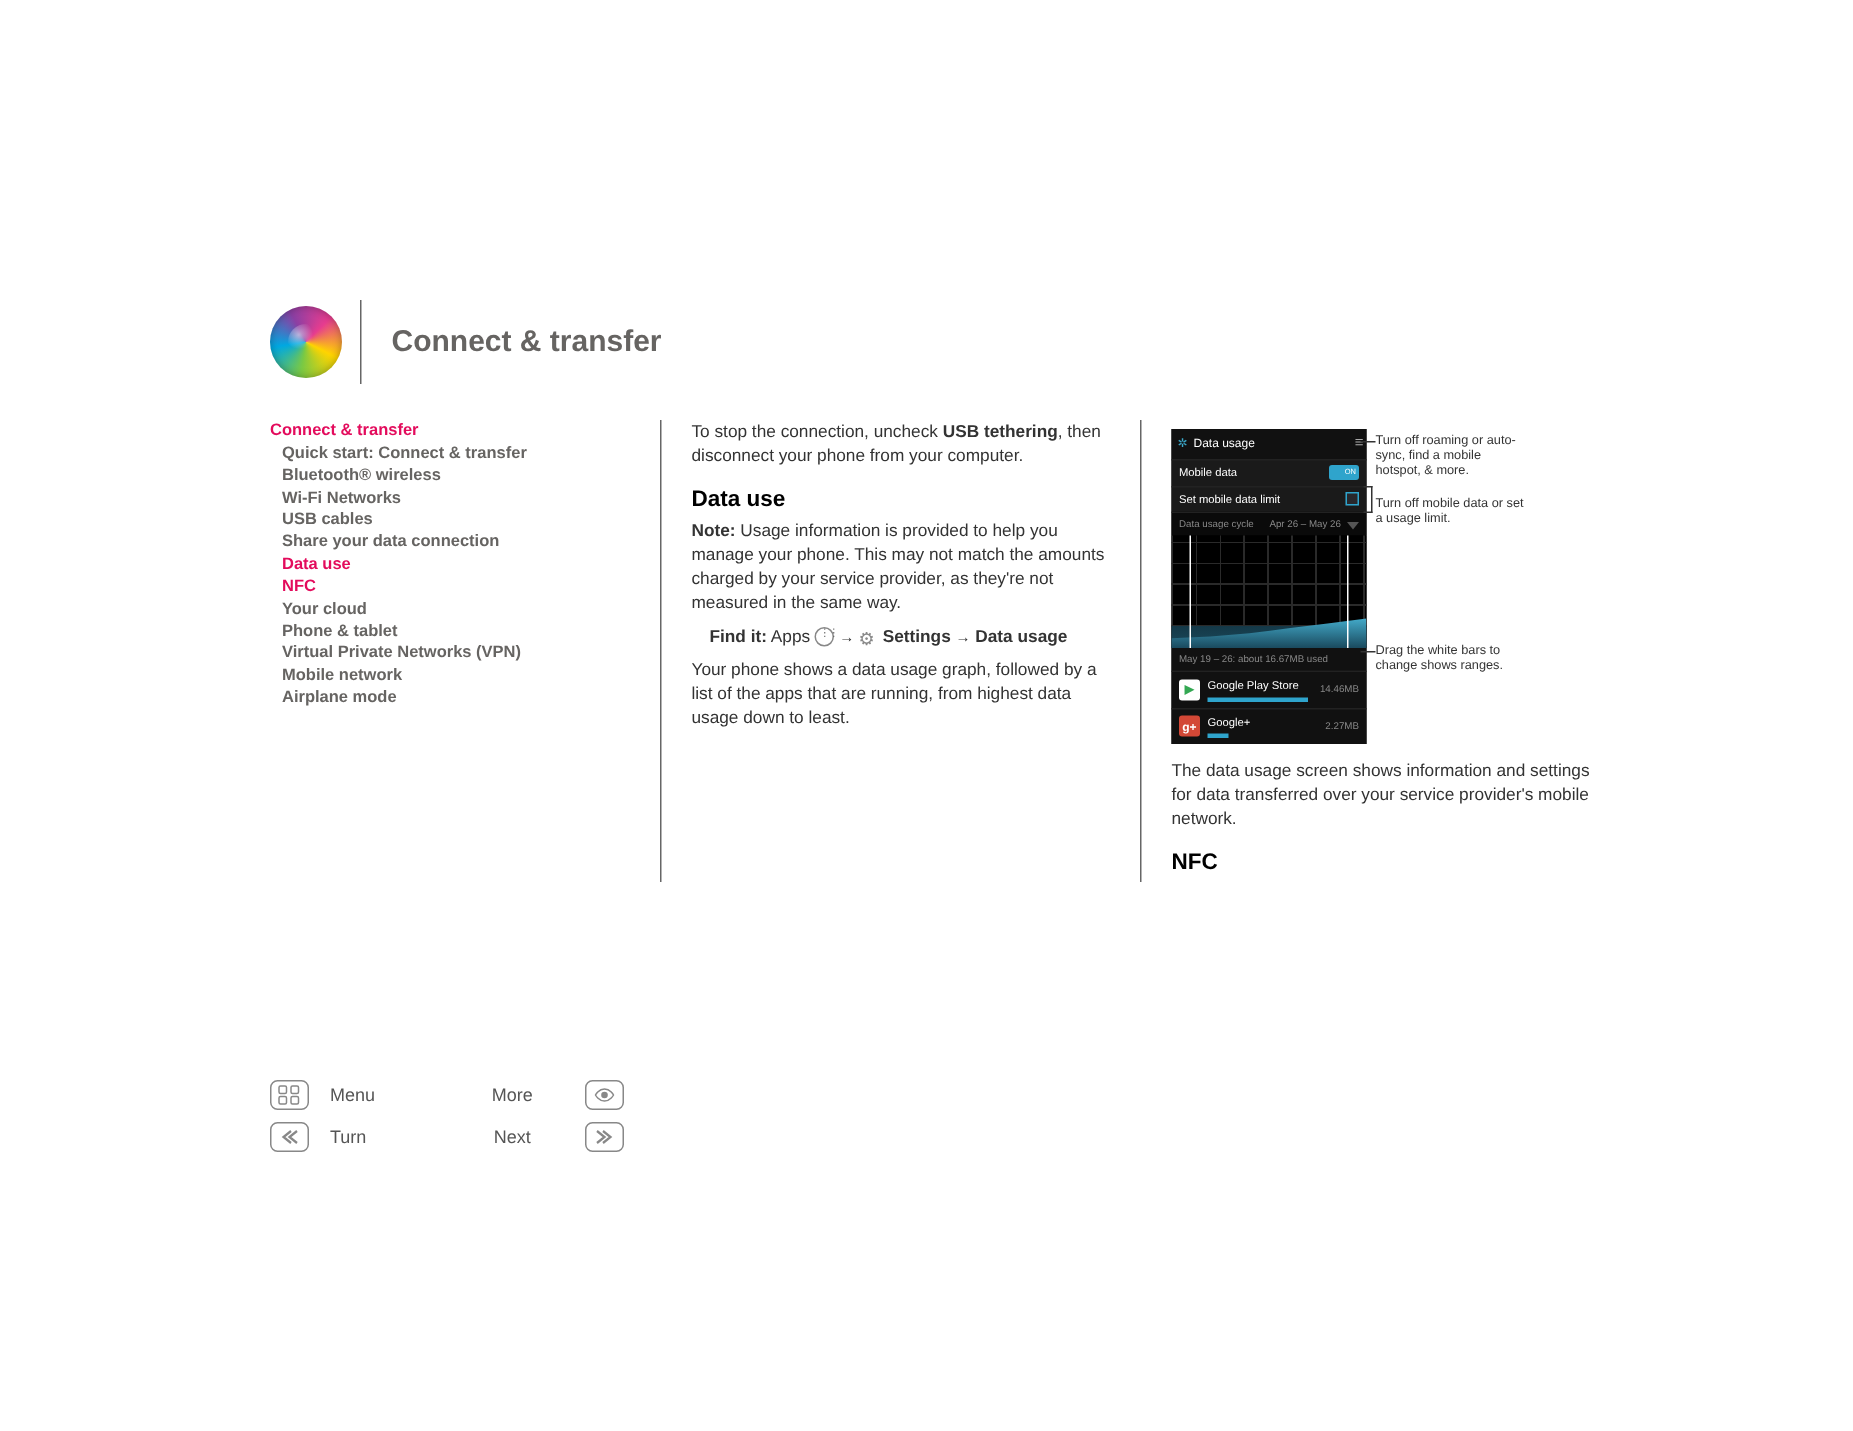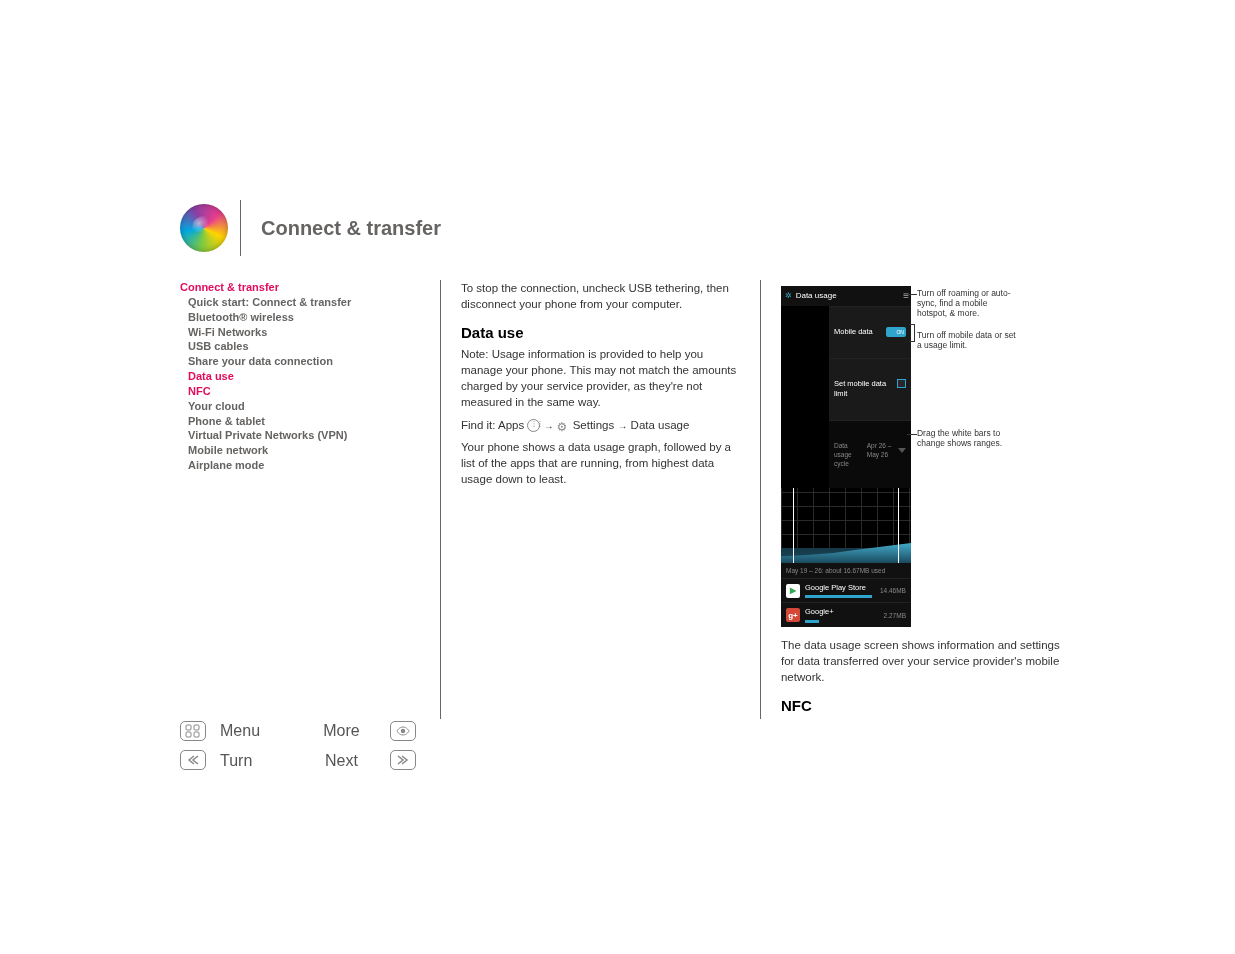--- a/index.html
+++ b/index.html
@@ -13,33 +13,33 @@
   .columns { display: flex; }
   .sidebar { width: 240px; flex-shrink: 0; font-size: 11px; line-height: 1.35; }
   .sidebar .sec-title { color: #e30b5c; font-weight: bold; }
   .sidebar .items { padding-left: 8px; }
   .sidebar .item { color: #666462; font-weight: bold; cursor: default; }
   .sidebar .item.active { color: #e30b5c; }
   .divider { width: 1px; background: #666; margin: 0 20px; }
   .col { width: 290px; font-size: 11.5px; line-height: 1.4; color: #333; }
   .col p { margin-bottom: 6px; }
   .col h2 { font-size: 15px; font-weight: bold; color: #000; margin: 10px 0 3px; }
-  .bold { font-weight: normal; }
-  .findit { margin: 6px 0; }
+  .bold { font-weight: bold; }
+  .findit { margin: 6px 12px; }
   .apps-icon, .gear-icon { display:inline-block; width:13px; height:13px; vertical-align:middle; }
   .apps-icon { border:1px solid #888; border-radius:50%; position:relative; }
   .apps-icon::before { content:"⋮⋮"; font-size:7px; letter-spacing:-1px; position:absolute; left:2px; top:-1px; color:#666; }
   .gear-icon::before { content:"⚙"; font-size:12px; color:#888; }
   .arrow { font-size:10px; }
   
   .phone { width: 130px; background:#000; color:#fff; font-size:7px; position:relative; margin-bottom:8px; }
   .ph-titlebar { display:flex; align-items:center; padding:3px 4px; background:#111; font-size:8px; }
   .ph-gear { margin-right:4px; color:#3ba7c8; }
   .ph-hamb { margin-left:auto; color:#aaa; font-size:10px; letter-spacing:-2px; }
-  .ph-row { padding:20px 5px; border-top:1px solid #222; display:flex; justify-content:space-between; align-items:flex-start; font-size:7.5px; background:#1a1a1a;margin-left:48px; }
+  .ph-row { padding:3px 5px; border-top:1px solid #222; display:flex; justify-content:space-between; align-items:center; font-size:7.5px; background:#1a1a1a; }
   .ph-row.dark { background:#0a0a0a; color:#888; font-size:6.5px; }
   .toggle { width:20px; height:10px; background:#2fa4cc; border-radius:2px; display:flex; align-items:center; justify-content:flex-end; padding:0 2px; font-size:5px; }
   .check { width:9px; height:9px; border:1px solid #2fa4cc; background:#28282c; }
   .spinner-tri { width:0; height:0; border-left:4px solid transparent; border-right:4px solid transparent; border-bottom:5px solid #555; transform: rotate(180deg) translateY(-1px); margin-left:4px; }
   .chart { height:75px; background: linear-gradient(to top, #1b4a5c 0%, #143847 20%, transparent 20%), repeating-linear-gradient(to right, #2a2a2a 0 1px, transparent 1px 16px), repeating-linear-gradient(to top, #2a2a2a 0 1px, transparent 1px 14px); background-color:#000; position:relative; }
   .chart-area { position:absolute; bottom:0; left:0; right:0; height:22px; background:linear-gradient(180deg,#48b5d6 0%, #1a4a5e 100%); clip-path: polygon(0 70%, 20% 65%, 40% 55%, 60% 40%, 80% 25%, 100% 10%, 100% 100%, 0 100%); }
   .white-bar { position:absolute; top:0; bottom:0; width:1px; background:#fff; }
   .white-bar.l { left:12px; } .white-bar.r { right:12px; }
   .ph-caption { background:#111; padding:3px 5px; font-size:6.5px; color:#888; }
   .app-row { display:flex; align-items:center; padding:4px 5px; background:#111; border-top:1px solid #222; }
@@ -47,21 +47,21 @@
   .app-ico.play { background:#fff; color:#34a853; }
   .app-ico.gplus { background:#d34836; color:#fff; }
   .app-name { flex:1; font-size:7.5px; }
   .app-bar { height:3px; background:#2fa4cc; margin-top:2px; }
   .app-size { font-size:6.5px; color:#888; }
   .callouts { position:absolute; left:136px; top:0; font-size:8.5px; color:#333; line-height:1.2; }
   .callout { position:absolute; width:100px; }
   .callout .lead { position:absolute; left:-10px; width:10px; border-top:1px solid #333; }
   .bracket { position:absolute; left:-8px; width:6px; border:1px solid #333; border-left:none; height:18px; }
   
-  .navbar { position:absolute; top:520px; left:0; width:240px; display:grid; grid-template-columns: 30px 1fr 1fr 30px; row-gap:8px; column-gap:6px; align-items:center; font-size:16px; color:#555; }
+  .navbar { position:absolute; top:520px; left:0; width:240px; display:grid; grid-template-columns: 30px 1fr 1fr 30px; row-gap:8px; column-gap:6px; align-items:center; font-size:12px; color:#555; }
   .nav-icon { width:26px; height:20px; border:1.5px solid #888; border-radius:5px; display:flex; align-items:center; justify-content:center; color:#888; cursor:pointer; }
   .nav-icon svg { width:16px; height:14px; }
   .nav-label-l { text-align:left; padding-left:4px;}
   .nav-label-r { text-align:center; padding-right:4px;}
   .figwrap { position:relative; margin:6px 0 10px; }
 </style>
 </head>
 <body>
 
 <div class="page">

